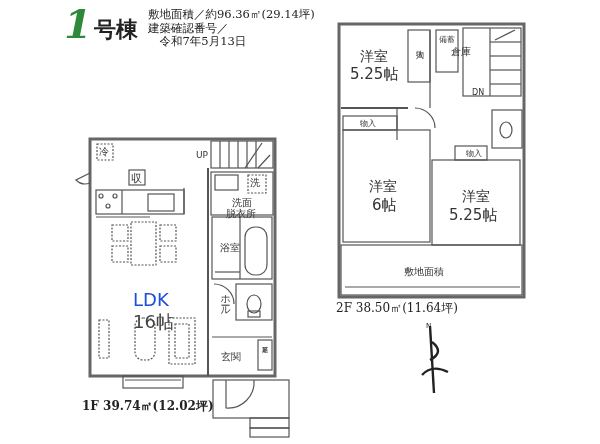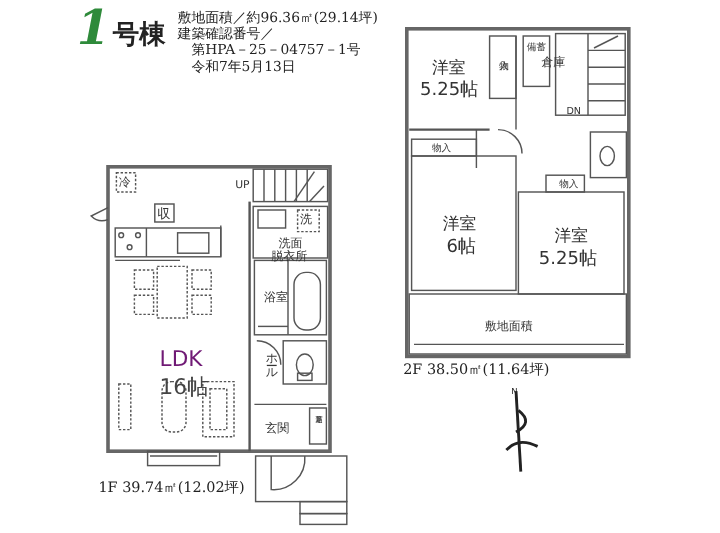--- a/index.html
+++ b/index.html
@@ -13,21 +13,20 @@
   svg{position:absolute;left:0;top:0;}
 </style>
 </head>
 <body>
 
 <div class="big-num">1</div>
 <div class="bldg">号棟</div>
 <div class="info">
   <div>敷地面積／約96.36㎡(29.14坪)</div>
   <div>建築確認番号／</div>
-  <div>　第HPA－25－04757－1号</div>
   <div>　令和7年5月13日</div>
 </div>
 
 <svg width="600" height="444" viewBox="0 0 600 444">
   <g fill="none" stroke="#555" stroke-width="1.2">
 
     <g>
 
       <rect x="90" y="139" width="185" height="237" stroke-width="3" stroke="#666"></rect>
 
@@ -139,23 +138,23 @@
 <div class="lbl" style="left:99px;top:145px;font-size:10px;">冷</div>
 <div class="lbl" style="left:131px;top:171px;font-size:11px;">収</div>
 <div class="lbl" style="left:196px;top:150px;font-size:9px;">UP</div>
 <div class="lbl" style="left:250px;top:176px;font-size:10px;">洗</div>
 <div class="lbl" style="left:232px;top:196px;font-size:10px;">洗面</div>
 <div class="lbl" style="left:226px;top:207px;font-size:10px;">脱衣所</div>
 <div class="lbl" style="left:220px;top:241px;font-size:10px;">浴室</div>
 <div class="lbl" style="left:218px;top:288px;font-size:10px;writing-mode:vertical-rl;">ホール</div>
 <div class="lbl" style="left:221px;top:350px;font-size:10px;">玄関</div>
 <div class="lbl" style="left:260px;top:342px;font-size:6px;writing-mode:vertical-rl;">下足箱</div>
-<div class="lbl" style="left:133px;top:289px;font-size:18px;color:#701a75;">LDK</div>
+<div class="lbl" style="left:133px;top:289px;font-size:18px;color:#1d4ed8;">LDK</div>
 <div class="lbl" style="left:133px;top:310px;font-size:18px;color:#444;">16帖</div>
-<div class="area" style="left:82px;top:398px;">1F 39.74㎡(12.02坪)</div>
+<div class="area" style="left:82px;top:398px;font-weight:bold;">1F 39.74㎡(12.02坪)</div>
 
 <div class="lbl" style="left:360px;top:48px;font-size:14px;">洋室</div>
 <div class="lbl" style="left:350px;top:65px;font-size:15px;">5.25帖</div>
 <div class="lbl" style="left:413px;top:44px;font-size:8px;writing-mode:vertical-rl;">物入</div>
 <div class="lbl" style="left:439px;top:34px;font-size:8px;">備蓄</div>
 <div class="lbl" style="left:439px;top:45px;font-size:10px;margin-left:12px;">倉庫</div>
 <div class="lbl" style="left:472px;top:88px;font-size:8px;">DN</div>
 <div class="lbl" style="left:360px;top:118px;font-size:8px;">物入</div>
 <div class="lbl" style="left:466px;top:148px;font-size:8px;">物入</div>
 <div class="lbl" style="left:369px;top:178px;font-size:14px;">洋室</div>

